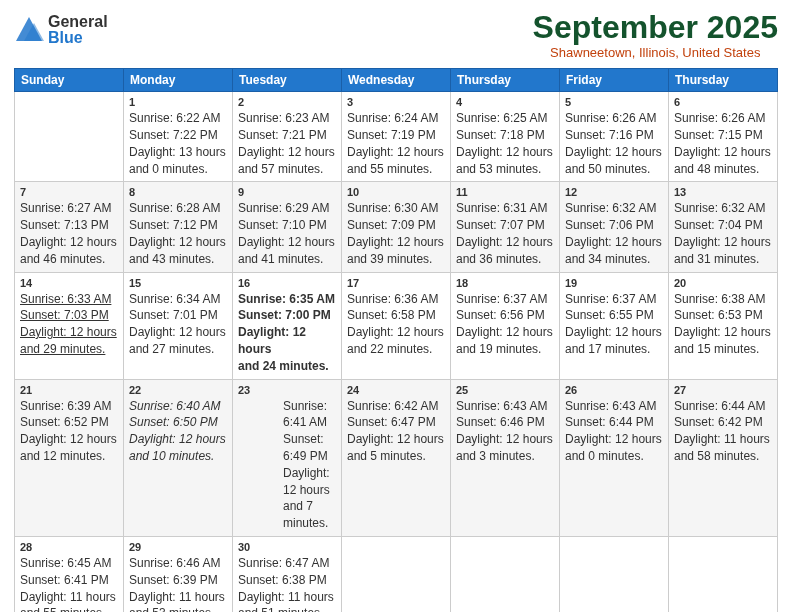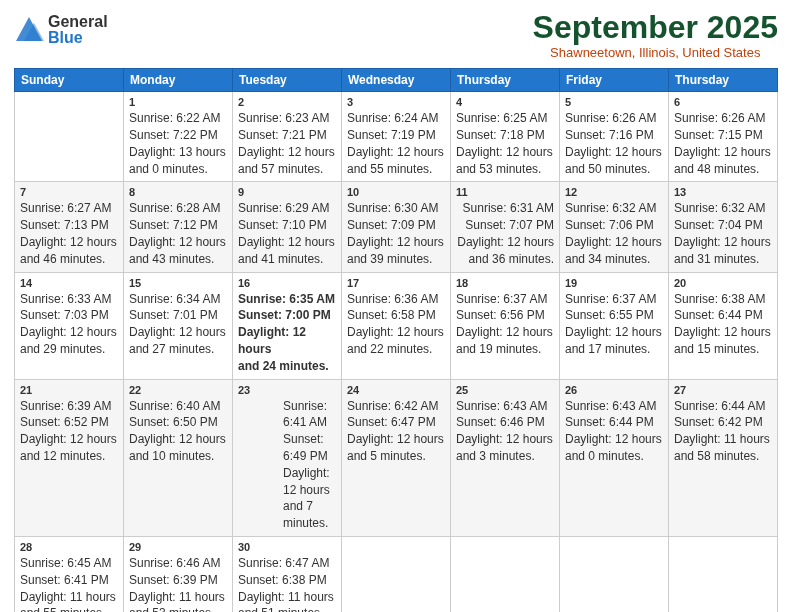--- a/index.html
+++ b/index.html
@@ -207,21 +207,21 @@
           </td>
           <td>
             <span class="day-number">10</span>
             <div class="cell-content" style="white-space: pre-line;">Sunrise: 6:30 AM
 Sunset: 7:09 PM
 Daylight: 12 hours
 and 39 minutes.</div>
           </td>
           <td>
             <span class="day-number">11</span>
-            <div class="cell-content" style="white-space: pre-line; text-align: right;">Sunrise: 6:31 AM
+            <div class="cell-content" style="white-space: pre-line;">Sunrise: 6:31 AM
 Sunset: 7:07 PM
 Daylight: 12 hours
 and 36 minutes.</div>
           </td>
           <td>
             <span class="day-number">12</span>
             <div class="cell-content" style="white-space: pre-line;">Sunrise: 6:32 AM
 Sunset: 7:06 PM
 Daylight: 12 hours
 and 34 minutes.</div>
@@ -230,21 +230,21 @@
             <span class="day-number">13</span>
             <div class="cell-content" style="white-space: pre-line;">Sunrise: 6:32 AM
 Sunset: 7:04 PM
 Daylight: 12 hours
 and 31 minutes.</div>
           </td>
         </tr>
         <tr>
           <td>
             <span class="day-number">14</span>
-            <div class="cell-content" style="white-space: pre-line;">Sunrise: 6:33 AM
+            <div class="cell-content" style="white-space: pre-line; text-decoration: underline;">Sunrise: 6:33 AM
 Sunset: 7:03 PM
 Daylight: 12 hours
 and 29 minutes.</div>
           </td>
           <td>
             <span class="day-number">15</span>
             <div class="cell-content" style="white-space: pre-line;">Sunrise: 6:34 AM
 Sunset: 7:01 PM
 Daylight: 12 hours
 and 27 minutes.</div>
@@ -273,36 +273,36 @@
           <td>
             <span class="day-number">19</span>
             <div class="cell-content" style="white-space: pre-line;">Sunrise: 6:37 AM
 Sunset: 6:55 PM
 Daylight: 12 hours
 and 17 minutes.</div>
           </td>
           <td>
             <span class="day-number">20</span>
             <div class="cell-content" style="white-space: pre-line;">Sunrise: 6:38 AM
-Sunset: 6:44 PM
+Sunset: 6:53 PM
 Daylight: 12 hours
 and 15 minutes.</div>
           </td>
         </tr>
         <tr>
           <td>
             <span class="day-number">21</span>
             <div class="cell-content" style="white-space: pre-line;">Sunrise: 6:39 AM
 Sunset: 6:52 PM
 Daylight: 12 hours
 and 12 minutes.</div>
           </td>
           <td>
             <span class="day-number">22</span>
-            <div class="cell-content" style="white-space: pre-line;">Sunrise: 6:40 AM
+            <div class="cell-content" style="white-space: pre-line; font-style: italic;">Sunrise: 6:40 AM
 Sunset: 6:50 PM
 Daylight: 12 hours
 and 10 minutes.</div>
           </td>
           <td>
             <span class="day-number">23</span>
             <div class="cell-content" style="white-space: pre-line; margin-left: 45px;">Sunrise: 6:41 AM
 Sunset: 6:49 PM
 Daylight: 12 hours
 and 7 minutes.</div>

